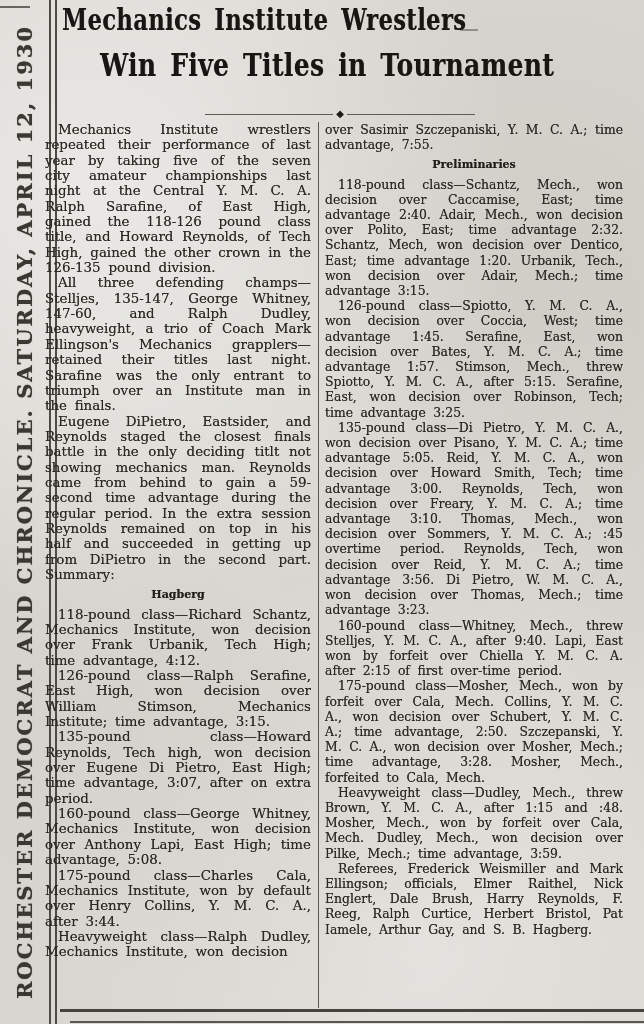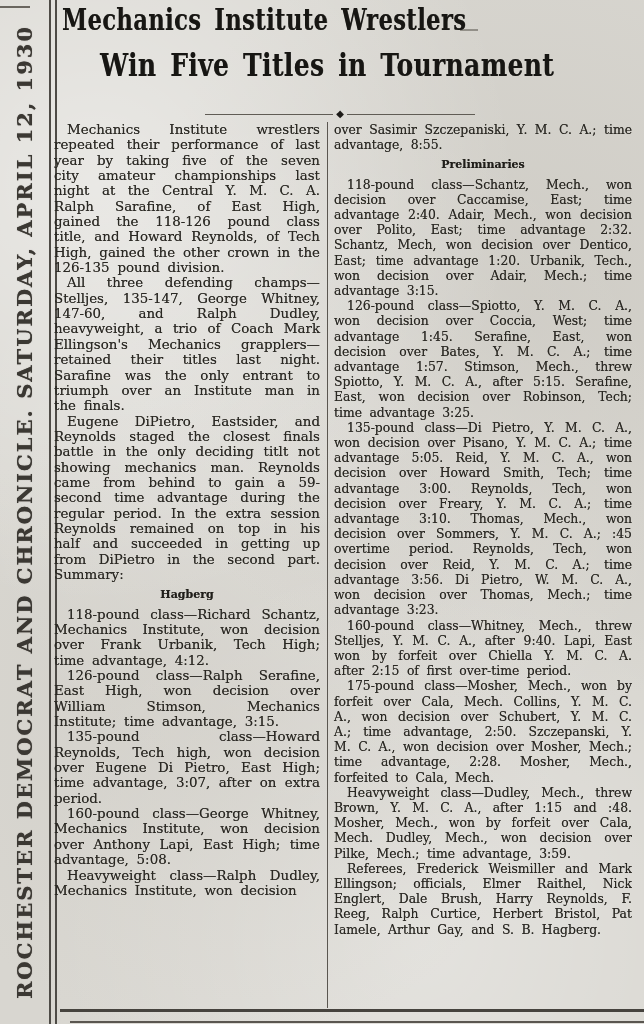--- a/index.html
+++ b/index.html
@@ -36,21 +36,21 @@
     white-space:nowrap; word-spacing:6px; letter-spacing:0.5px;
     text-shadow:0.4px 0.4px 0.6px rgba(23,22,19,0.55);
   }
   .hl1 { font-size:29px; line-height:34px; }
   .hl2 { font-size:32px; line-height:38px; margin-left:38px; margin-top:9px; }
 
   .divider { position:absolute; top:109px; left:205px; width:270px; display:flex; align-items:center; }
   .div-line { flex:1; height:1px; background:#605c55; }
   .diamond { font-size:10px; line-height:10px; margin:0 3px; color:#1d1b18; }
 
-  .columns { position:absolute; top:122px; left:54px; width:578px; height:888px; display:flex; overflow:hidden; }
+  .columns { position:absolute; top:122px; left:45px; width:578px; height:888px; display:flex; overflow:hidden; }
   .col { text-align:justify; }
   .col p { margin:0; text-indent:13px; }
   .col p.noindent { text-indent:0; }
   .col-left {
     width:266px; font-size:13.4px; line-height:15.35px; word-spacing:3.5px;
     text-shadow:0 0 0.6px rgba(42,40,35,0.65);
   }
   .col-rule { width:1px; background:#5a5650; margin:0 6px 0 7px; height:886px; }
   .col-right {
     flex:1; font-size:12.4px; line-height:15.2px; word-spacing:3.5px;
@@ -91,33 +91,34 @@
 
     <div class="col col-left">
       <p>Mechanics Institute wrestlers repeated their performance of last year by taking five of the seven city amateur championships last night at the Central Y. M. C. A. Ralph Sarafine, of East High, gained the 118-126 pound class title, and Howard Reynolds, of Tech High, gained the other crown in the 126-135 pound division.</p>
       <p>All three defending champs—Stelljes, 135-147, George Whitney, 147-60, and Ralph Dudley, heavyweight, a trio of Coach Mark Ellingson's Mechanics grapplers—retained their titles last night. Sarafine was the only entrant to triumph over an Institute man in the finals.</p>
       <p>Eugene DiPietro, Eastsider, and Reynolds staged the closest finals battle in the only deciding titlt not showing mechanics man. Reynolds came from behind to gain a 59-second time advantage during the regular period. In the extra session Reynolds remained on top in his half and succeeded in getting up from DiPietro in the second part. Summary:</p>
       <h3 class="sec">Hagberg</h3>
       <p>118-pound class—Richard Schantz, Mechanics Institute, won decision over Frank Urbanik, Tech High; time advantage, 4:12.</p>
       <p>126-pound class—Ralph Serafine, East High, won decision over William Stimson, Mechanics Institute; time advantage, 3:15.</p>
       <p>135-pound class—Howard Reynolds, Tech high, won decision over Eugene Di Pietro, East High; time advantage, 3:07, after on extra period.</p>
       <p>160-pound class—George Whitney, Mechanics Institute, won decision over Anthony Lapi, East High; time advantage, 5:08.</p>
+      <p>175-pound class—Charles Cala, Mechanics Institute, won by default over Henry Collins, Y. M. C. A., after 3:44.</p>
       <p>Heavyweight class—Ralph Dudley, Mechanics Institute, won decision</p>
     </div>
 
     <div class="col-rule"></div>
 
     <div class="col col-right">
-      <p class="noindent">over Sasimir Szczepaniski, Y. M. C. A.; time advantage, 8:55.</p>
+      <p class="noindent">over Sasimir Szczepaniski, Y. M. C. A.; time advantage, 7:55.</p>
       <h3 class="sec">Preliminaries</h3>
       <p>118-pound class—Schantz, Mech., won decision over Caccamise, East; time advantage 2:40. Adair, Mech., won decision over Polito, East; time advantage 2:32. Schantz, Mech, won decision over Dentico, East; time advantage 1:20. Urbanik, Tech., won decision over Adair, Mech.; time advantage 3:15.</p>
       <p>126-pound class—Spiotto, Y. M. C. A., won decision over Coccia, West; time advantage 1:45. Serafine, East, won decision over Bates, Y. M. C. A.; time advantage 1:57. Stimson, Mech., threw Spiotto, Y. M. C. A., after 5:15. Serafine, East, won decision over Robinson, Tech; time advantage 3:25.</p>
       <p>135-pound class—Di Pietro, Y. M. C. A., won decision over Pisano, Y. M. C. A.; time advantage 5:05. Reid, Y. M. C. A., won decision over Howard Smith, Tech; time advantage 3:00. Reynolds, Tech, won decision over Freary, Y. M. C. A.; time advantage 3:10. Thomas, Mech., won decision over Sommers, Y. M. C. A.; :45 overtime period. Reynolds, Tech, won decision over Reid, Y. M. C. A.; time advantage 3:56. Di Pietro, W. M. C. A., won decision over Thomas, Mech.; time advantage 3:23.</p>
       <p>160-pound class—Whitney, Mech., threw Stelljes, Y. M. C. A., after 9:40. Lapi, East won by forfeit over Chiella Y. M. C. A. after 2:15 of first over-time period.</p>
-      <p>175-pound class—Mosher, Mech., won by forfeit over Cala, Mech. Collins, Y. M. C. A., won decision over Schubert, Y. M. C. A.; time advantage, 2:50. Szczepanski, Y. M. C. A., won decision over Mosher, Mech.; time advantage, 2:28. Mosher, Mech., forfeited to Cala, Mech.</p>
+      <p>175-pound class—Mosher, Mech., won by forfeit over Cala, Mech. Collins, Y. M. C. A., won decision over Schubert, Y. M. C. A.; time advantage, 2:50. Szczepanski, Y. M. C. A., won decision over Mosher, Mech.; time advantage, 3:28. Mosher, Mech., forfeited to Cala, Mech.</p>
       <p>Heavyweight class—Dudley, Mech., threw Brown, Y. M. C. A., after 1:15 and :48. Mosher, Mech., won by forfeit over Cala, Mech. Dudley, Mech., won decision over Pilke, Mech.; time advantage, 3:59.</p>
       <p>Referees, Frederick Weismiller and Mark Ellingson; officials, Elmer Raithel, Nick Englert, Dale Brush, Harry Reynolds, F. Reeg, Ralph Curtice, Herbert Bristol, Pat Iamele, Arthur Gay, and S. B. Hagberg.</p>
     </div>
 
   </div>
 
   <div class="rule-bottom"></div>
   <div class="rule-bottom-edge"></div>
 
 </div>

